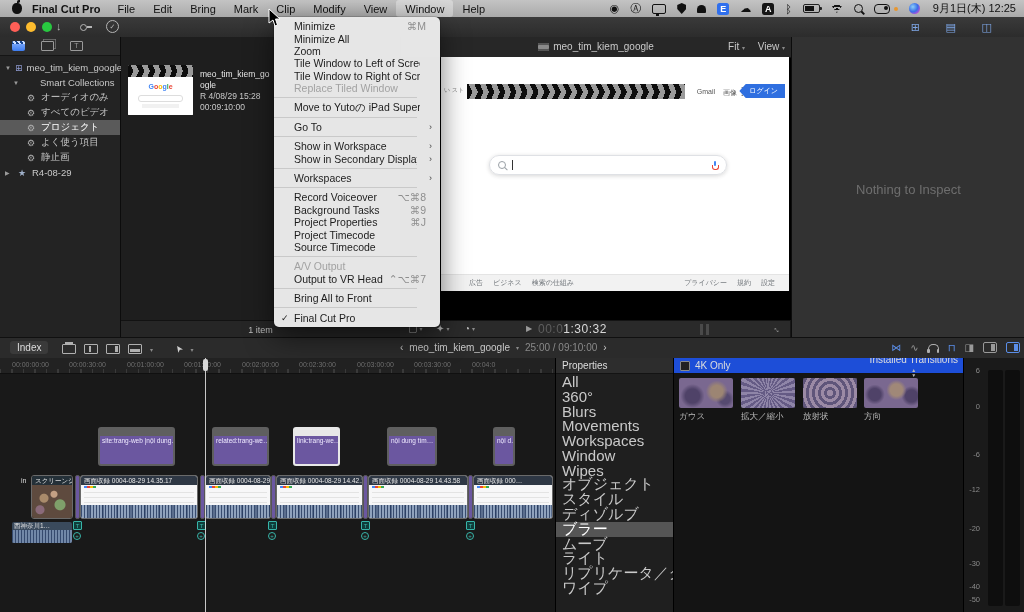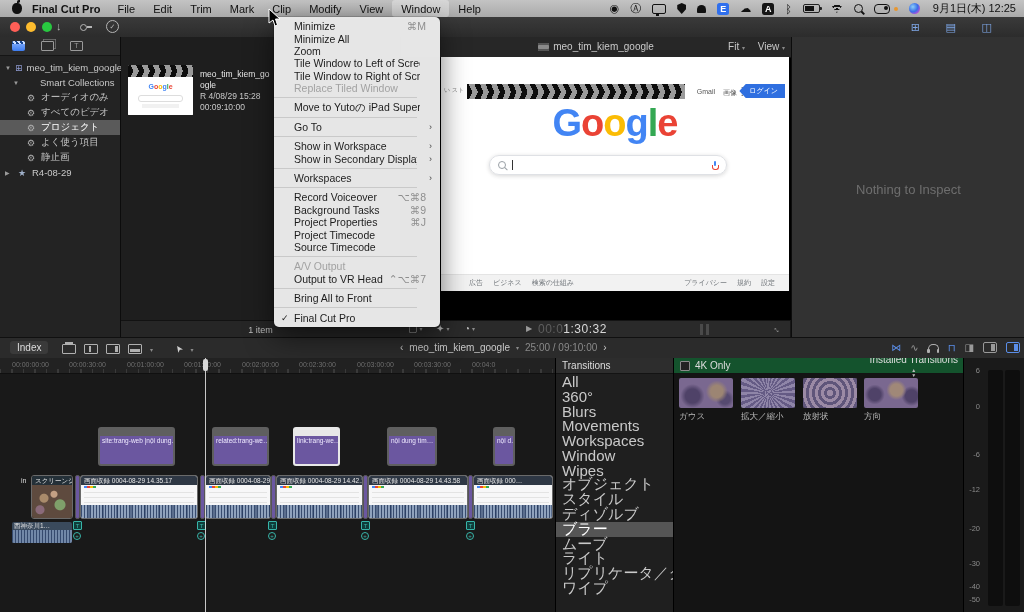--- a/index.html
+++ b/index.html
@@ -189,21 +189,21 @@
   .tm-sq{width:9px;height:9px;background:#0f3d3a;border:1px solid #37b5a9;border-radius:1px;color:#37b5a9;font-size:6px;
     display:flex;align-items:center;justify-content:center;box-sizing:border-box;}
   .tm-plus{margin-top:2px;width:8px;height:8px;border:1px solid #37b5a9;border-radius:50%;background:#1c1c1c;color:#37b5a9;
     font-size:6px;display:flex;align-items:center;justify-content:center;box-sizing:border-box;}
   
   .tcats{position:absolute;left:555px;top:358px;width:118px;height:254px;background:#1f1f1f;border-left:1px solid #000;overflow:hidden;}
   .tcats-head{height:15px;background:#2d2d2d;border-bottom:1px solid #131313;color:#ddd;font-size:10px;display:flex;align-items:center;padding-left:6px;}
   .tcat-row{height:14.8px;display:flex;align-items:center;padding-left:6px;font-size:15px;color:#c9c9c9;white-space:nowrap;}
   .tcat-row.selected{background:#555;color:#fff;}
   .tgrid{position:absolute;left:673px;top:358px;width:290px;height:254px;background:#141414;border-left:1px solid #000;overflow:hidden;}
-  .tgrid-head{height:15px;background:#14532d;border-bottom:1px solid #131313;display:flex;align-items:center;font-size:10px;color:#ddd;padding:0 6px;}
+  .tgrid-head{height:15px;background:#1d4ed8;border-bottom:1px solid #131313;display:flex;align-items:center;font-size:10px;color:#ddd;padding:0 6px;}
   .chk{width:8px;height:8px;border:1px solid #8a8a8a;border-radius:1px;background:#222;margin-right:5px;}
   .tg-dd{margin-left:auto;display:flex;align-items:center;gap:3px;flex-direction:column;}
   .updown{display:inline-flex;flex-direction:column;font-size:5px;line-height:4.5px;color:#bbb;}
   .updown::before{content:"▲";} .updown::after{content:"▼";}
   .tcard{position:absolute;top:20px;width:54px;}
   .tthumb{width:54px;height:30px;border-radius:2px;}
   .t-gauss{background:#7a6890;background-image:radial-gradient(circle at 25% 60%,#4f4268 0 7px,transparent 12px),radial-gradient(circle at 70% 45%,#9c8573 0 6px,transparent 11px),radial-gradient(circle at 85% 70%,#564a70 0 5px,transparent 9px);filter:blur(.4px);}
   .t-zoom{background:repeating-conic-gradient(from 0deg at 50% 50%,#8f85a8 0 7deg,#655b85 7deg 14deg);}
   .t-radial{background:repeating-radial-gradient(circle at 50% 50%,#9b8aa5 0 3px,#5f557a 3px 6px);}
   .t-dir{background:#7a6890;background-image:radial-gradient(circle at 20% 55%,#4f4268 0 6px,transparent 10px),radial-gradient(circle at 60% 40%,#a08878 0 6px,transparent 10px),radial-gradient(circle at 88% 60%,#4f4268 0 6px,transparent 10px);}
@@ -219,21 +219,21 @@
 
 <div id="screen">
 
   <div class="menubar">
     <span class="apple"></span>
     <span class="appname">Final Cut Pro</span>
     <div class="menus">
 
     <span class="mb-item">File</span>
         <span class="mb-item">Edit</span>
-        <span class="mb-item">Trim</span>
+        <span class="mb-item">Bring</span>
         <span class="mb-item">Mark</span>
         <span class="mb-item">Clip</span>
         <span class="mb-item">Modify</span>
         <span class="mb-item">View</span>
         <span class="mb-item active">Window</span>
         <span class="mb-item">Help</span>
       </div>
     <div class="mb-right">
       <span class="si">◉</span>
       <span class="si">Ⓐ</span>
@@ -356,23 +356,20 @@
     </div>
     <div class="gpage">
       <span class="g-frag">い スト</span>
       <div class="chev g-chev"></div>
       <div class="g-links">
         <span>Gmail</span>
         <span>画像</span>
       </div>
       <span class="g-grid">⣿</span>
       <span class="g-login">ログイン</span>
-      <div class="g-logo">
-        
-      <span style="color: rgb(66, 133, 244);">G</span><span style="color: rgb(234, 67, 53);">o</span><span style="color: rgb(251, 188, 5);">o</span><span style="color: rgb(66, 133, 244);">g</span><span style="color: rgb(52, 168, 83);">l</span><span style="color: rgb(234, 67, 53);">e</span></div>
       <div class="g-search">
         <span class="mag"></span>
         <span class="tcursor"></span>
         <span class="mic"></span>
       </div>
       <div class="g-footer">
         <div class="gf-l">
 
         <span>広告</span>
             <span>ビジネス</span>
@@ -550,21 +547,21 @@
           <div class="tm-sq">T</div>
           <div class="tm-plus">+</div>
         </div>
       </div>
     <div class="playhead">
         <div class="ph-handle"></div>
       </div>
   </div>
 
   <div class="tcats">
-    <div class="tcats-head">Transitions</div>
+    <div class="tcats-head">Properties</div>
     <div>
 
     <div class="tcat-row">All</div>
         <div class="tcat-row">360°</div>
         <div class="tcat-row">Blurs</div>
         <div class="tcat-row">Movements</div>
         <div class="tcat-row">Workspaces</div>
         <div class="tcat-row">Window</div>
         <div class="tcat-row">Wipes</div>
         <div class="tcat-row">オブジェクト</div>

